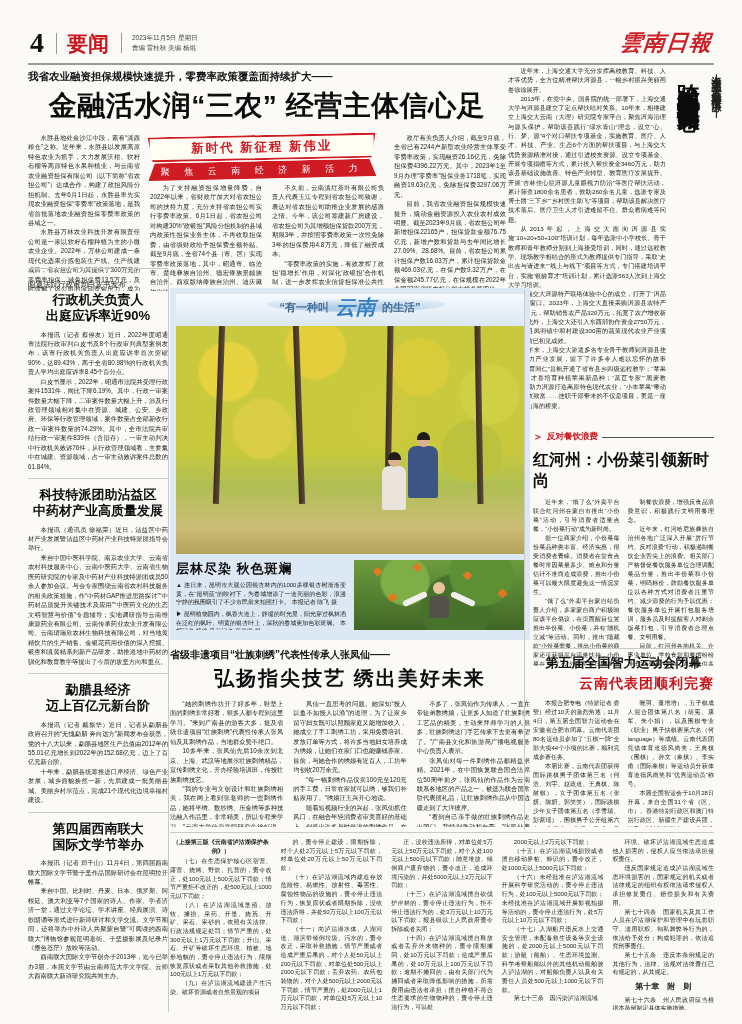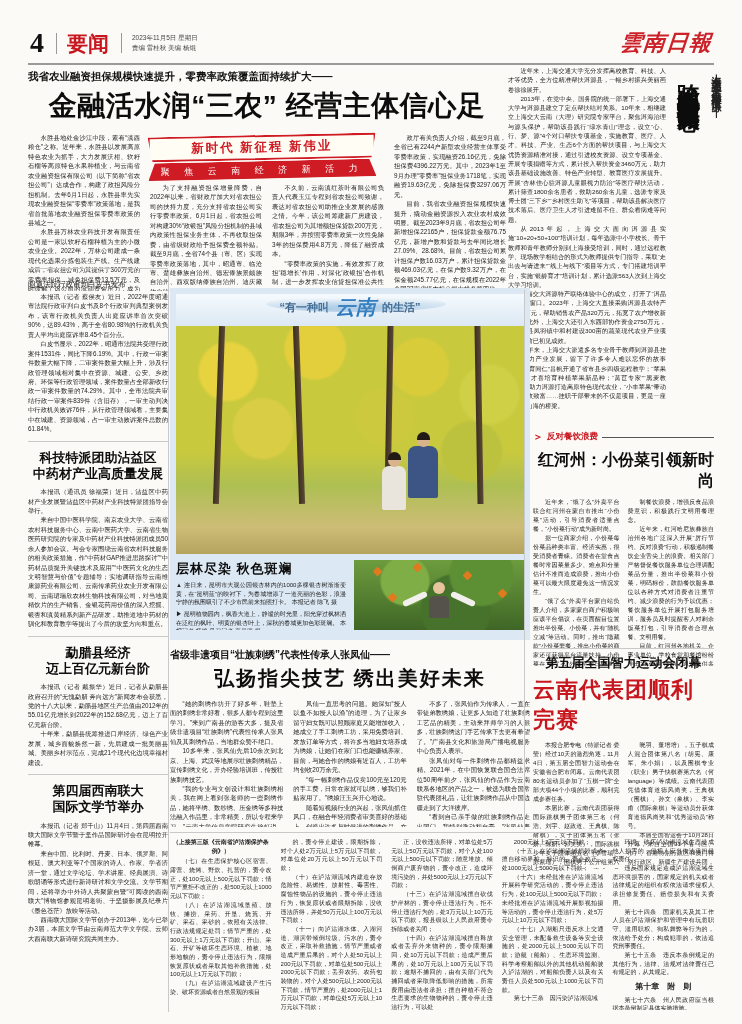--- a/index.html
+++ b/index.html
@@ -77,27 +77,27 @@
   .rail-art{padding:8px 0 7px;border-bottom:1px solid #c9c9c9;}
   .rail-art:last-child{border-bottom:none;}
   .rail-kicker{font-size:7.5px;color:#222;margin-bottom:2px;}
   .rail-head{text-align:center;font-size:13px;font-weight:900;line-height:1.25;white-space:pre-line;margin-bottom:5px;color:#0d0d0d;}
   
   .hh{position:absolute;left:533px;top:430px;width:181px;height:214px;}
   .hh-row{display:flex;align-items:center;gap:4px;}
   .hh-arrow{color:#c8161e;font-weight:900;font-size:10px;}
   .hh-label{color:#c8161e;font-weight:bold;font-size:8.5px;}
   .hh-line{flex:1;height:1px;background:#555;}
-  .hh-head{font-size:16px;font-weight:900;text-align:right;margin:6px 0;color:#0d0d0d;}
+  .hh-head{font-size:16px;font-weight:900;text-align:left;margin:6px 0;color:#0d0d0d;}
   .hh-cols{display:flex;gap:8px;height:168px;overflow:hidden;}
   .hh-cols .body-txt{flex:1;font-size:6px;}
   
   .sp{position:absolute;left:533px;top:654px;width:181px;height:172px;}
   .sp-kicker{text-align:center;font-size:13px;font-weight:bold;color:#111;}
-  .sp-head{text-align:left;font-size:22px;font-weight:900;color:#c8161e;letter-spacing:1px;margin:3px 0 6px;}
+  .sp-head{text-align:right;font-size:14px;font-weight:900;color:#c8161e;letter-spacing:1px;margin:3px 0 6px;}
   .sp-cols{display:flex;gap:8px;height:128px;overflow:hidden;}
   .sp-cols .body-txt{flex:1;font-size:6px;}
   
   .emb{position:absolute;left:170px;top:648px;width:360px;height:180px;}
   .emb-kicker{font-size:10px;font-weight:bold;color:#111;}
   .emb-head{font-size:20px;font-weight:900;text-align:center;letter-spacing:2px;margin:3px 0 7px;color:#0d0d0d;}
   .emb-cols{display:flex;gap:10px;height:128px;overflow:hidden;}
   .emb-cols .body-txt{flex:1;}
   
   .law{position:absolute;left:170px;top:838px;width:544px;height:172px;}
@@ -206,20 +206,22 @@
         <div class="arm" style="left:96px;top:36px;transform:rotate(25deg);"></div>
         <div style="position:absolute;left:79px;top:22px;width:12px;height:12px;border-radius:50%;background:#e8c49d;"></div>
         <div class="vest" style="left:75px;top:36px;"></div>
       </div>
     </div>
   </div>
 
   <div class="rail">
     <div class="rail-art">
       <div class="rail-kicker">昭通法院行政审判白皮书发布</div>
+      <div class="rail-head">行政机关负责人
+出庭应诉率近90%</div>
       <div class="body-txt">
           <p>本报讯（记者 蔡侯友）近日，2022年度昭通市法院行政审判白皮书及8个行政审判典型案例发布，该市行政机关负责人出庭应诉率首次突破90%，达89.43%，高于全省80.98%的行政机关负责人平均出庭应诉率8.45个百分点。</p>
           <p>白皮书显示，2022年，昭通市法院共受理行政案件1531件，同比下降6.19%。其中，行政一审案件数量大幅下降，二审案件数量大幅上升，涉及行政管理领域相对集中在资源、城建、公安、乡政府、环保等行政管理领域，案件数量占全部新收行政一审案件数量的74.29%。其中，全市法院共审结行政一审案件839件（含旧存），一审主动判决中行政机关败诉76件，从行政管理领域看，主要集中在城建、资源领域，占一审主动败诉案件总数的61.84%。</p>
         </div>
     </div>
     <div class="rail-art">
       <div class="rail-head">科技特派团助沾益区
 中药材产业高质量发展</div>
       <div class="body-txt">
           <p>本报讯（通讯员 徐福荣）近日，沾益区中药材产业发展暨沾益区中药材产业科技特派团指导会举行。</p>

